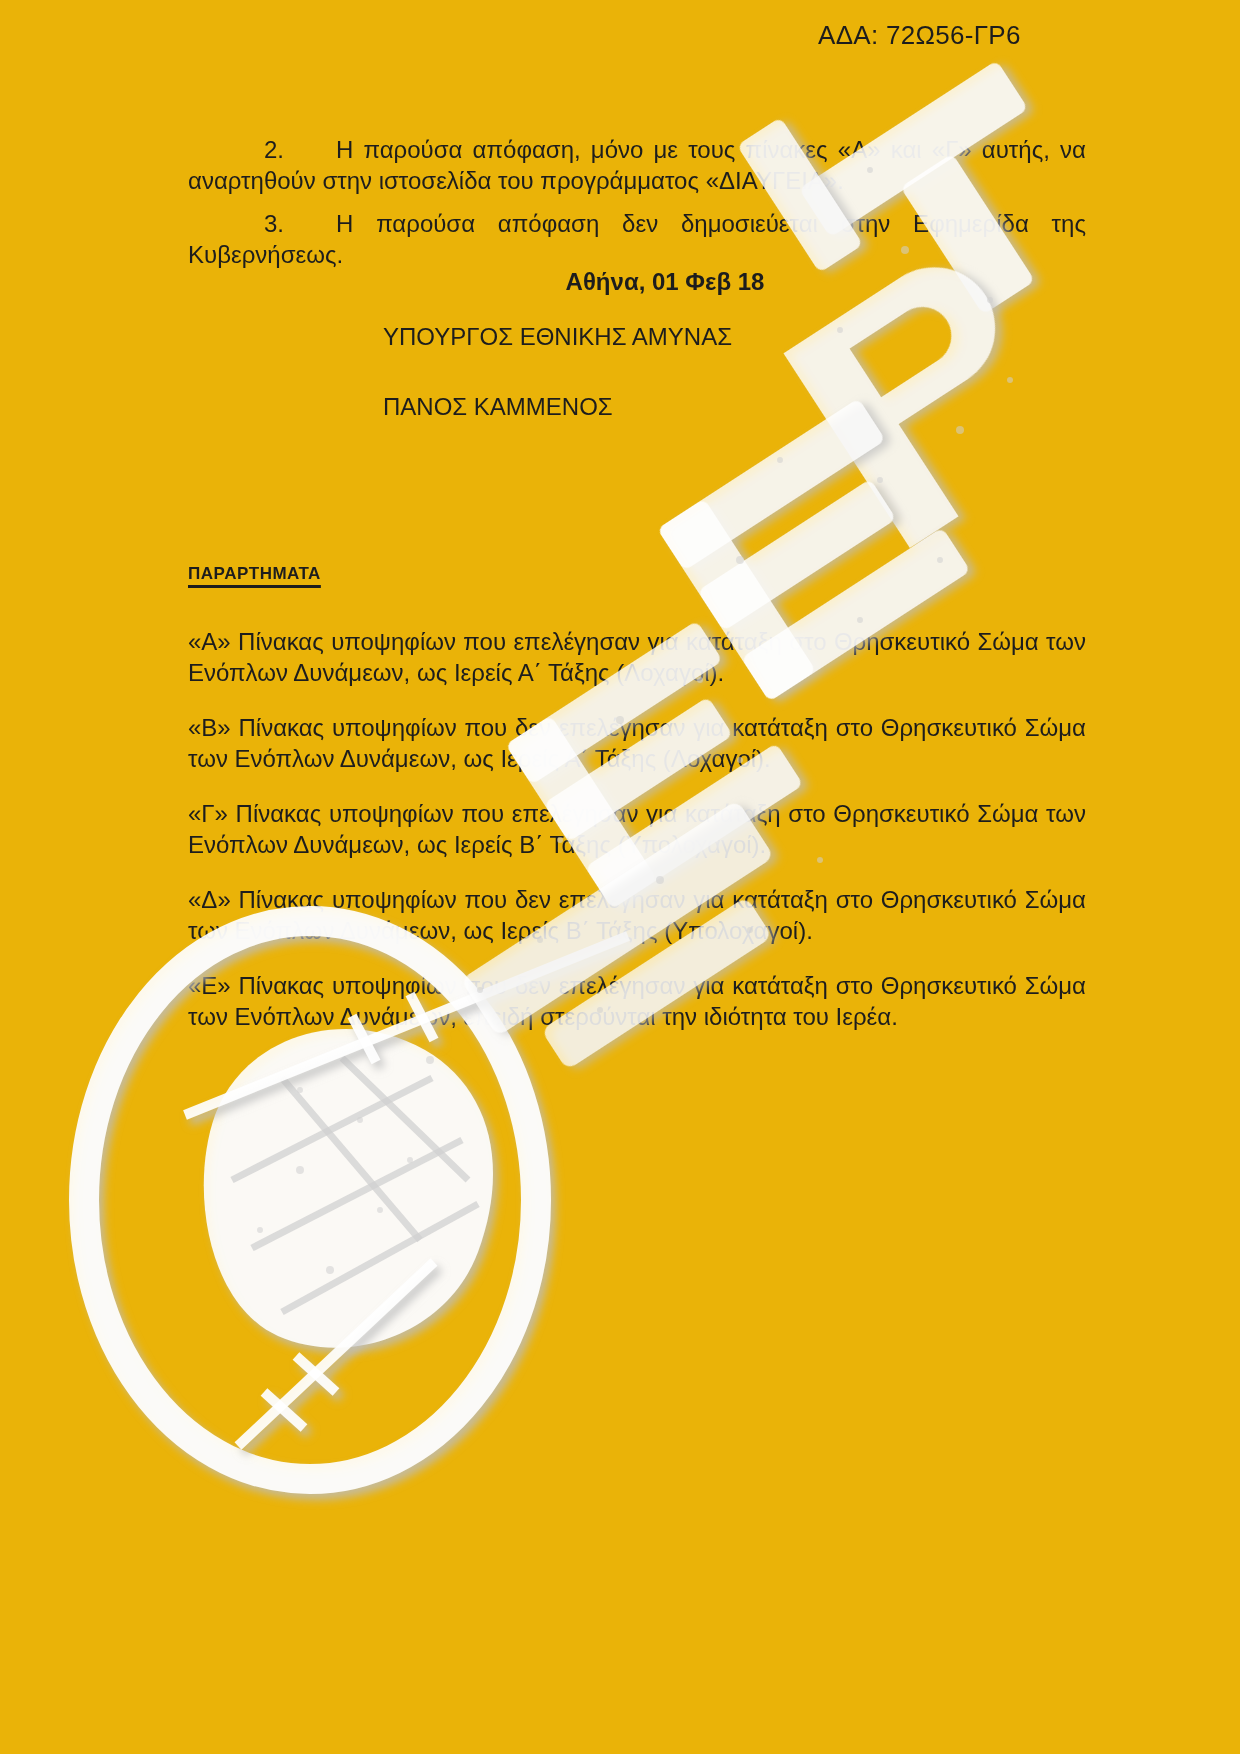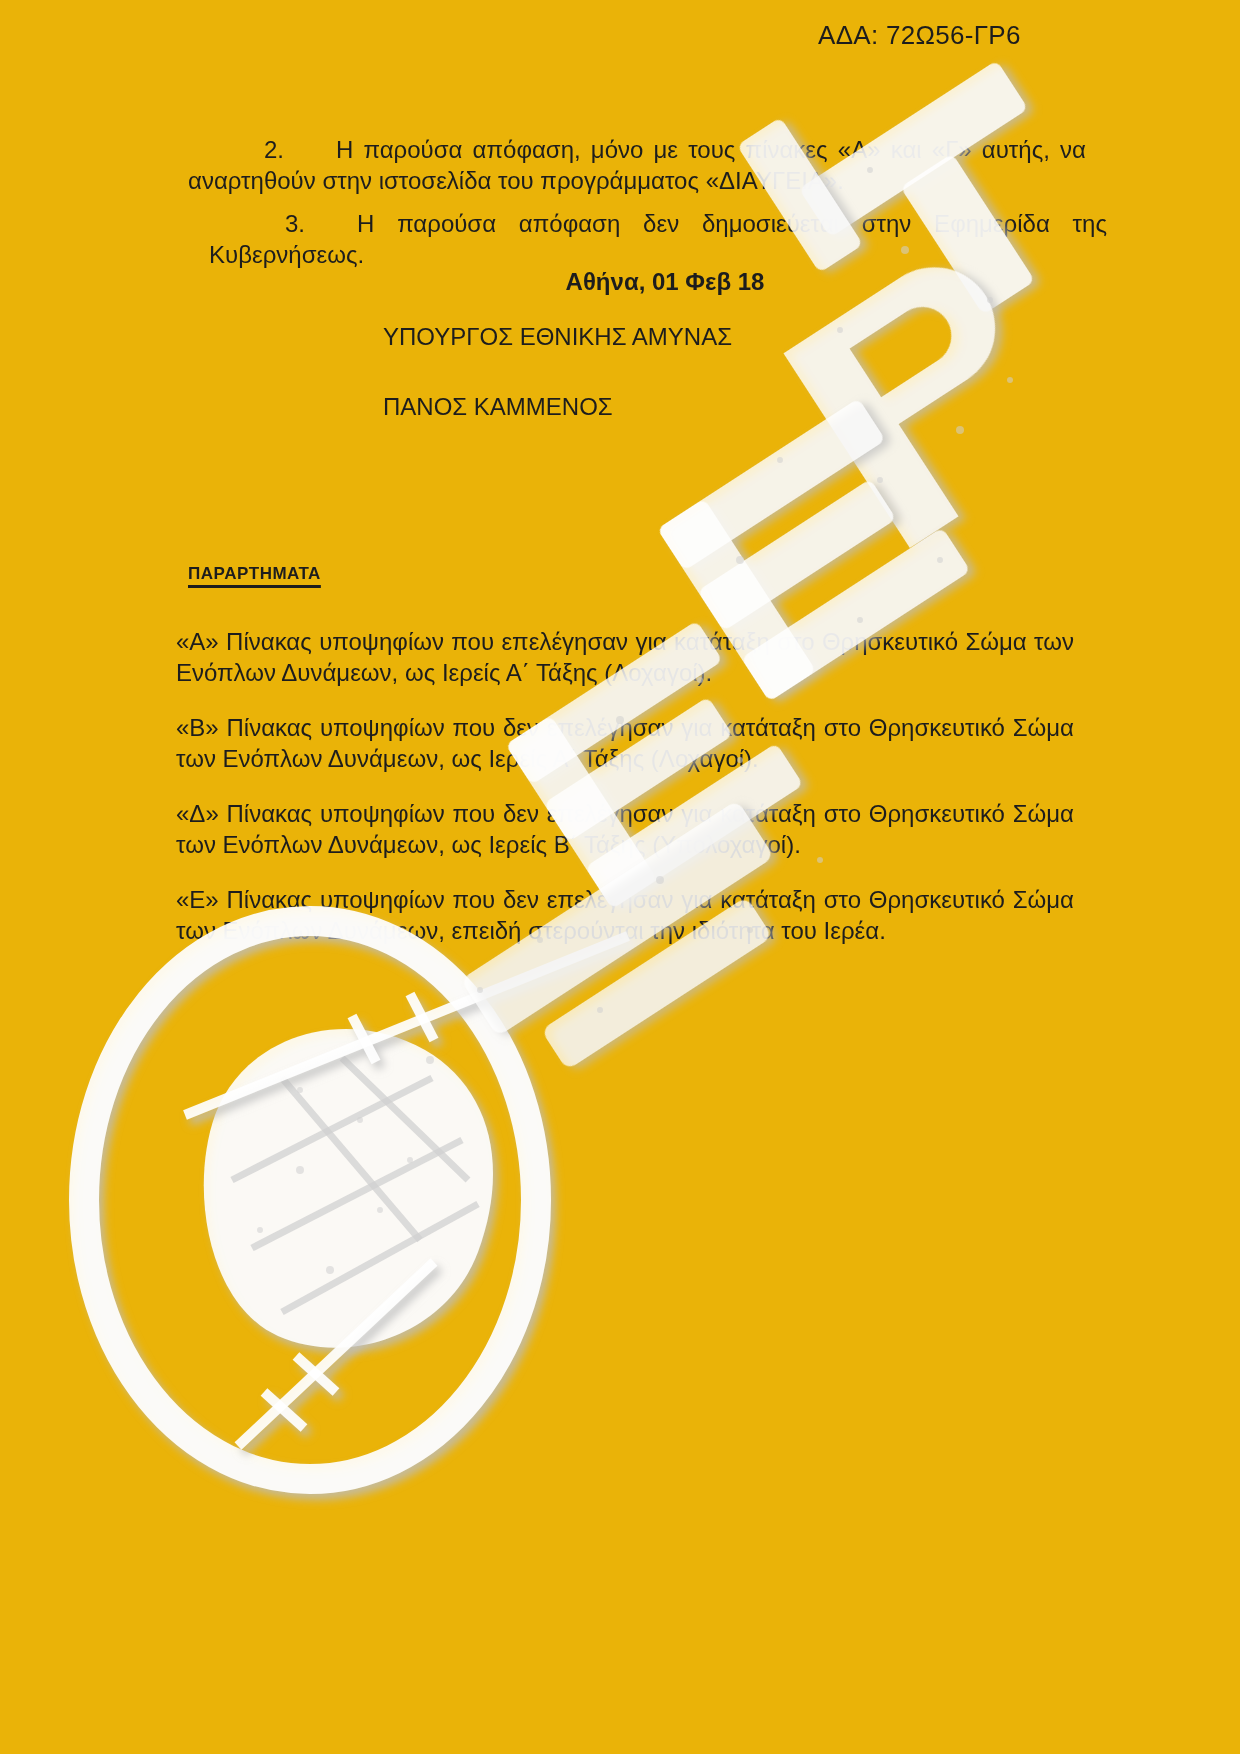--- a/index.html
+++ b/index.html
@@ -17,34 +17,34 @@
   }
   .txt {
     position:absolute;
     font-size:24px;
     line-height:31px;
     z-index:1;
   }
   .justify { text-align:justify; }
   #ada { top:20px; left:818px; font-size:26px; letter-spacing:0.3px; }
   #para-2 { top:110px; left:188px; width:898px; }
-  #para-3 { top:184px; left:188px; width:898px;margin-left:21px; }
+  #para-3 { top:184px; left:188px; width:898px; }
   .pnum { display:inline-block; margin-left:76px; width:72px; }
   #date-line { top:266px; left:365px; width:600px; text-align:center;font-weight:bold; }
   #sig-title { top:321px; left:383px; width:600px; }
   #sig-name  { top:391px; left:383px; width:600px; text-align:left; }
   #annex-heading {
     top:558px; left:188px;
     font-size:17px; font-weight:bold;
     letter-spacing:0.5px;
     text-decoration:underline;
     text-decoration-thickness:3px;
     text-underline-offset:6px;
   }
-  #annex-list { top:626px; left:176px; width:898px; }
+  #annex-list { top:626px; left:188px; width:898px; }
   #annex-list p { margin:0 0 24px 0; text-align:justify; }
   #watermark {
     position:absolute; top:0; left:0;
     width:1240px; height:1754px;
     z-index:2;
     pointer-events:none;
   }
 </style>
 </head>
 <body>
@@ -61,20 +61,21 @@
 
   <div id="sig-title" class="txt">ΥΠΟΥΡΓΟΣ ΕΘΝΙΚΗΣ ΑΜΥΝΑΣ</div>
 
   <div id="sig-name" class="txt">ΠΑΝΟΣ ΚΑΜΜΕΝΟΣ</div>
 
   <div id="annex-heading" class="txt">ΠΑΡΑΡΤΗΜΑΤΑ</div>
 
   <div id="annex-list" class="txt">
     <p>«Α» Πίνακας υποψηφίων που επελέγησαν για κατάταξη στο Θρησκευτικό Σώμα των Ενόπλων Δυνάμεων, ως Ιερείς Α΄ Τάξης (Λοχαγοί).</p>
     <p>«Β» Πίνακας υποψηφίων που δεν επελέγησαν για κατάταξη στο Θρησκευτικό Σώμα των Ενόπλων Δυνάμεων, ως Ιερείς Α΄ Τάξης (Λοχαγοί).</p>
+    <p>«Γ» Πίνακας υποψηφίων που επελέγησαν για κατάταξη στο Θρησκευτικό Σώμα των Ενόπλων Δυνάμεων, ως Ιερείς Β΄ Τάξης (Υπολοχαγοί).</p>
     <p>«Δ» Πίνακας υποψηφίων που δεν επελέγησαν για κατάταξη στο Θρησκευτικό Σώμα των Ενόπλων Δυνάμεων, ως Ιερείς Β΄ Τάξης (Υπολοχαγοί).</p>
     <p>«Ε» Πίνακας υποψηφίων που δεν επελέγησαν για κατάταξη στο Θρησκευτικό Σώμα των Ενόπλων Δυνάμεων, επειδή στερούνται την ιδιότητα του Ιερέα.</p>
   </div>
 
   <svg id="watermark" viewBox="0 0 1240 1754" xmlns="http://www.w3.org/2000/svg" aria-hidden="true">
     <defs>
       <filter id="wm-shadow" x="-30%" y="-30%" width="160%" height="160%">
         <feDropShadow dx="5" dy="6" stdDeviation="4" flood-color="#bdbdbd" flood-opacity="0.85"></feDropShadow>
       </filter>
     </defs>

